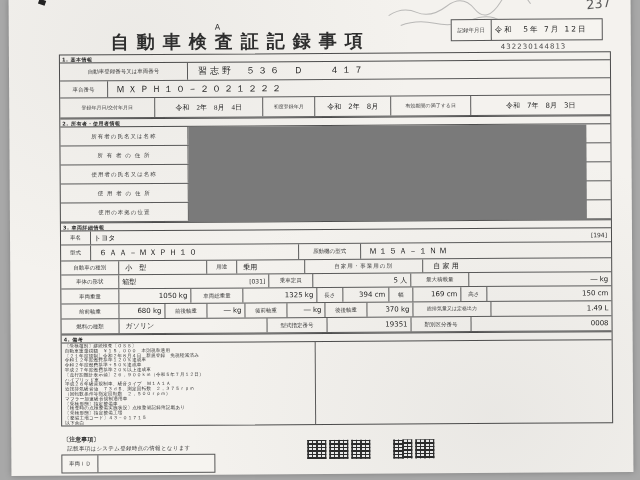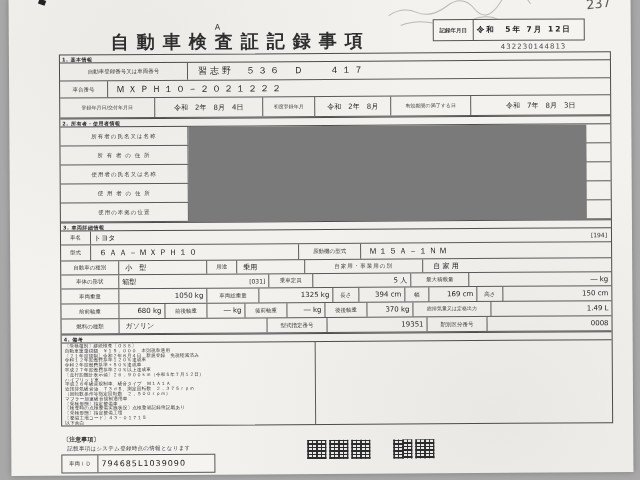--- a/index.html
+++ b/index.html
@@ -51,21 +51,21 @@
   <div class="paper">
 
     <div class="abs mark" style="left:30px;top:2px;width:7px;height:5px;transform:rotate(20deg);"></div>
 
     <svg class="abs" style="left:372px;top:0;" width="246" height="34">
       <path class="scrib" d="M8,20 q14,-9 28,-3 t30,-6 t28,3 t26,-7 t30,2"></path>
       <path class="scrib" d="M20,30 q16,-6 34,-2 t36,-3 t30,1" opacity="0.45"></path>
       <text x="206" y="15" font-size="13" fill="#5a5a5a" transform="rotate(-6 206 15)">237</text>
     </svg>
 
-    <div class="recordbox abs" style="left:424px;top:24px;font-weight:bold;">
+    <div class="recordbox abs" style="left:442px;top:24px;">
       <div class="lab">記録年月日</div>
       <div class="val flex1" style="font-size:7.5px;letter-spacing:2px;">令和　5年 7月 12日</div>
     </div>
 
     <div class="abs cornerA" style="left:206px;top:26px;">A</div>
     <div class="abs title" style="left:102px;top:33px;">自動車検査証記録事項</div>
     <div class="abs docnum" style="left:492px;top:48px;">432230144813</div>
 
     <div class="tbl abs" style="left:50px;top:57px;">
 
@@ -73,21 +73,21 @@
       <div class="row" style="height:18px;">
         <div class="lab c" style="width:128px;">自動車登録番号又は車両番号</div>
         <div class="val flex1 bigval c last" style="padding-left:10px;">習志野　５３６　Ｄ　　４１７</div>
       </div>
       <div class="row" style="height:17px;">
         <div class="lab c" style="width:48px;">車台番号</div>
         <div class="val flex1 bigval c last" style="padding-left:8px;">ＭＸＰＨ１０－２０２１２２２</div>
       </div>
       <div class="row" style="height:20px;">
         <div class="lab c" style="width:95px;font-size:5px;">登録年月日/交付年月日</div>
-        <div class="val c" style="width:108px;justify-content:center;">令和　2年　8月　4日</div>
+        <div class="val c" style="width:108px;justify-content:center;font-family:Liberation Serif, serif;">令和　2年　8月　4日</div>
         <div class="lab c" style="width:52px;font-size:5px;">初度登録年月</div>
         <div class="val c" style="width:76px;justify-content:center;">令和　2年　8月</div>
         <div class="lab c" style="width:80px;font-size:5px;">有効期間の満了する日</div>
         <div class="val c last flex1" style="justify-content:center;text-align:center;">令和　7年　8月　3日</div>
       </div>
 
       <div class="sech" style="border-top:1px solid #4c4c4c;">2. 所有者・使用者情報</div>
       <div class="s2rows">
         <div class="row" style="height:19px;">
           <div class="lab c" style="width:128px;letter-spacing:1px;">所有者の氏名又は名称</div>
@@ -138,21 +138,21 @@
           <span>箱型</span>
           <span style="font-size:6px;color:#333;">[031]</span>
         </div>
         <div class="lab c" style="width:44px;">乗車定員</div>
         <div class="val right c" style="width:98px;">5 人</div>
         <div class="lab c" style="width:58px;">最大積載量</div>
         <div class="val right flex1 c last">― kg</div>
       </div>
       <div class="row" style="height:15px;">
         <div class="lab c" style="width:58px;">車両重量</div>
-        <div class="val right c" style="width:72px;margin-left:16px;">1050 kg</div>
+        <div class="val right c" style="width:72px;">1050 kg</div>
         <div class="lab c" style="width:52px;">車両総重量</div>
         <div class="val right c" style="width:74px;">1325 kg</div>
         <div class="lab c" style="width:26px;">長さ</div>
         <div class="val right c" style="width:46px;">394 cm</div>
         <div class="lab c" style="width:24px;">幅</div>
         <div class="val right c" style="width:48px;">169 cm</div>
         <div class="lab c" style="width:26px;">高さ</div>
         <div class="val right flex1 c last">150 cm</div>
       </div>
       <div class="row" style="height:15px;">
@@ -164,21 +164,21 @@
         <div class="val right c" style="width:38px;">― kg</div>
         <div class="lab c" style="width:42px;">後後軸重</div>
         <div class="val right c" style="width:46px;">370 kg</div>
         <div class="lab c" style="width:78px;font-size:5px;">総排気量又は定格出力</div>
         <div class="val right flex1 c last">1.49 L</div>
       </div>
       <div class="row" style="height:15px;">
         <div class="lab c" style="width:58px;">燃料の種類</div>
         <div class="val c" style="width:148px;padding-left:6px;text-align:center;">ガソリン</div>
         <div class="lab c" style="width:60px;">型式指定番号</div>
-        <div class="val right c" style="width:100px;">19351</div>
+        <div class="val right c" style="width:84px;">19351</div>
         <div class="lab c" style="width:60px;">類別区分番号</div>
         <div class="val right flex1 c last">0008</div>
       </div>
 
       <div class="sech" style="border-top:1px solid #4c4c4c;">4. 備考</div>
       <div style="display:flex;height:82px;">
         <div class="remarks c" style="width:254px;padding:1px 0 0 3px;overflow:hidden;">
           <p>〔受検種別〕継続検査〔ＯＳＳ〕</p>
           <p>自動車重量税額　￥１５，０００　本則税率適用</p>
           <p>〔２１年度規制〕令和２年８月４日　新規登録　免税軽減済み</p>
@@ -199,21 +199,20 @@
         </div>
         <div class="flex1"></div>
       </div>
     </div>
 
     <div class="abs notice-h" style="left:52px;top:438px;">〔注意事項〕</div>
     <div class="abs notice-t" style="left:56px;top:448px;">記載事項はシステム登録時点の情報となります</div>
 
     <div class="idbox abs" style="left:50px;top:457px;">
       <div class="lab">車両ＩＤ</div>
-      <div class="val flex1">794685L1039090</div>
     </div>
 
     <div class="qr abs" style="left:296px;top:444px;"></div>
     <div class="qr abs" style="left:318px;top:444px;"></div>
     <div class="qr abs" style="left:340px;top:444px;"></div>
     <div class="qr abs" style="left:382px;top:444px;"></div>
     <div class="qr abs" style="left:404px;top:444px;"></div>
 
   </div>
 </div>

